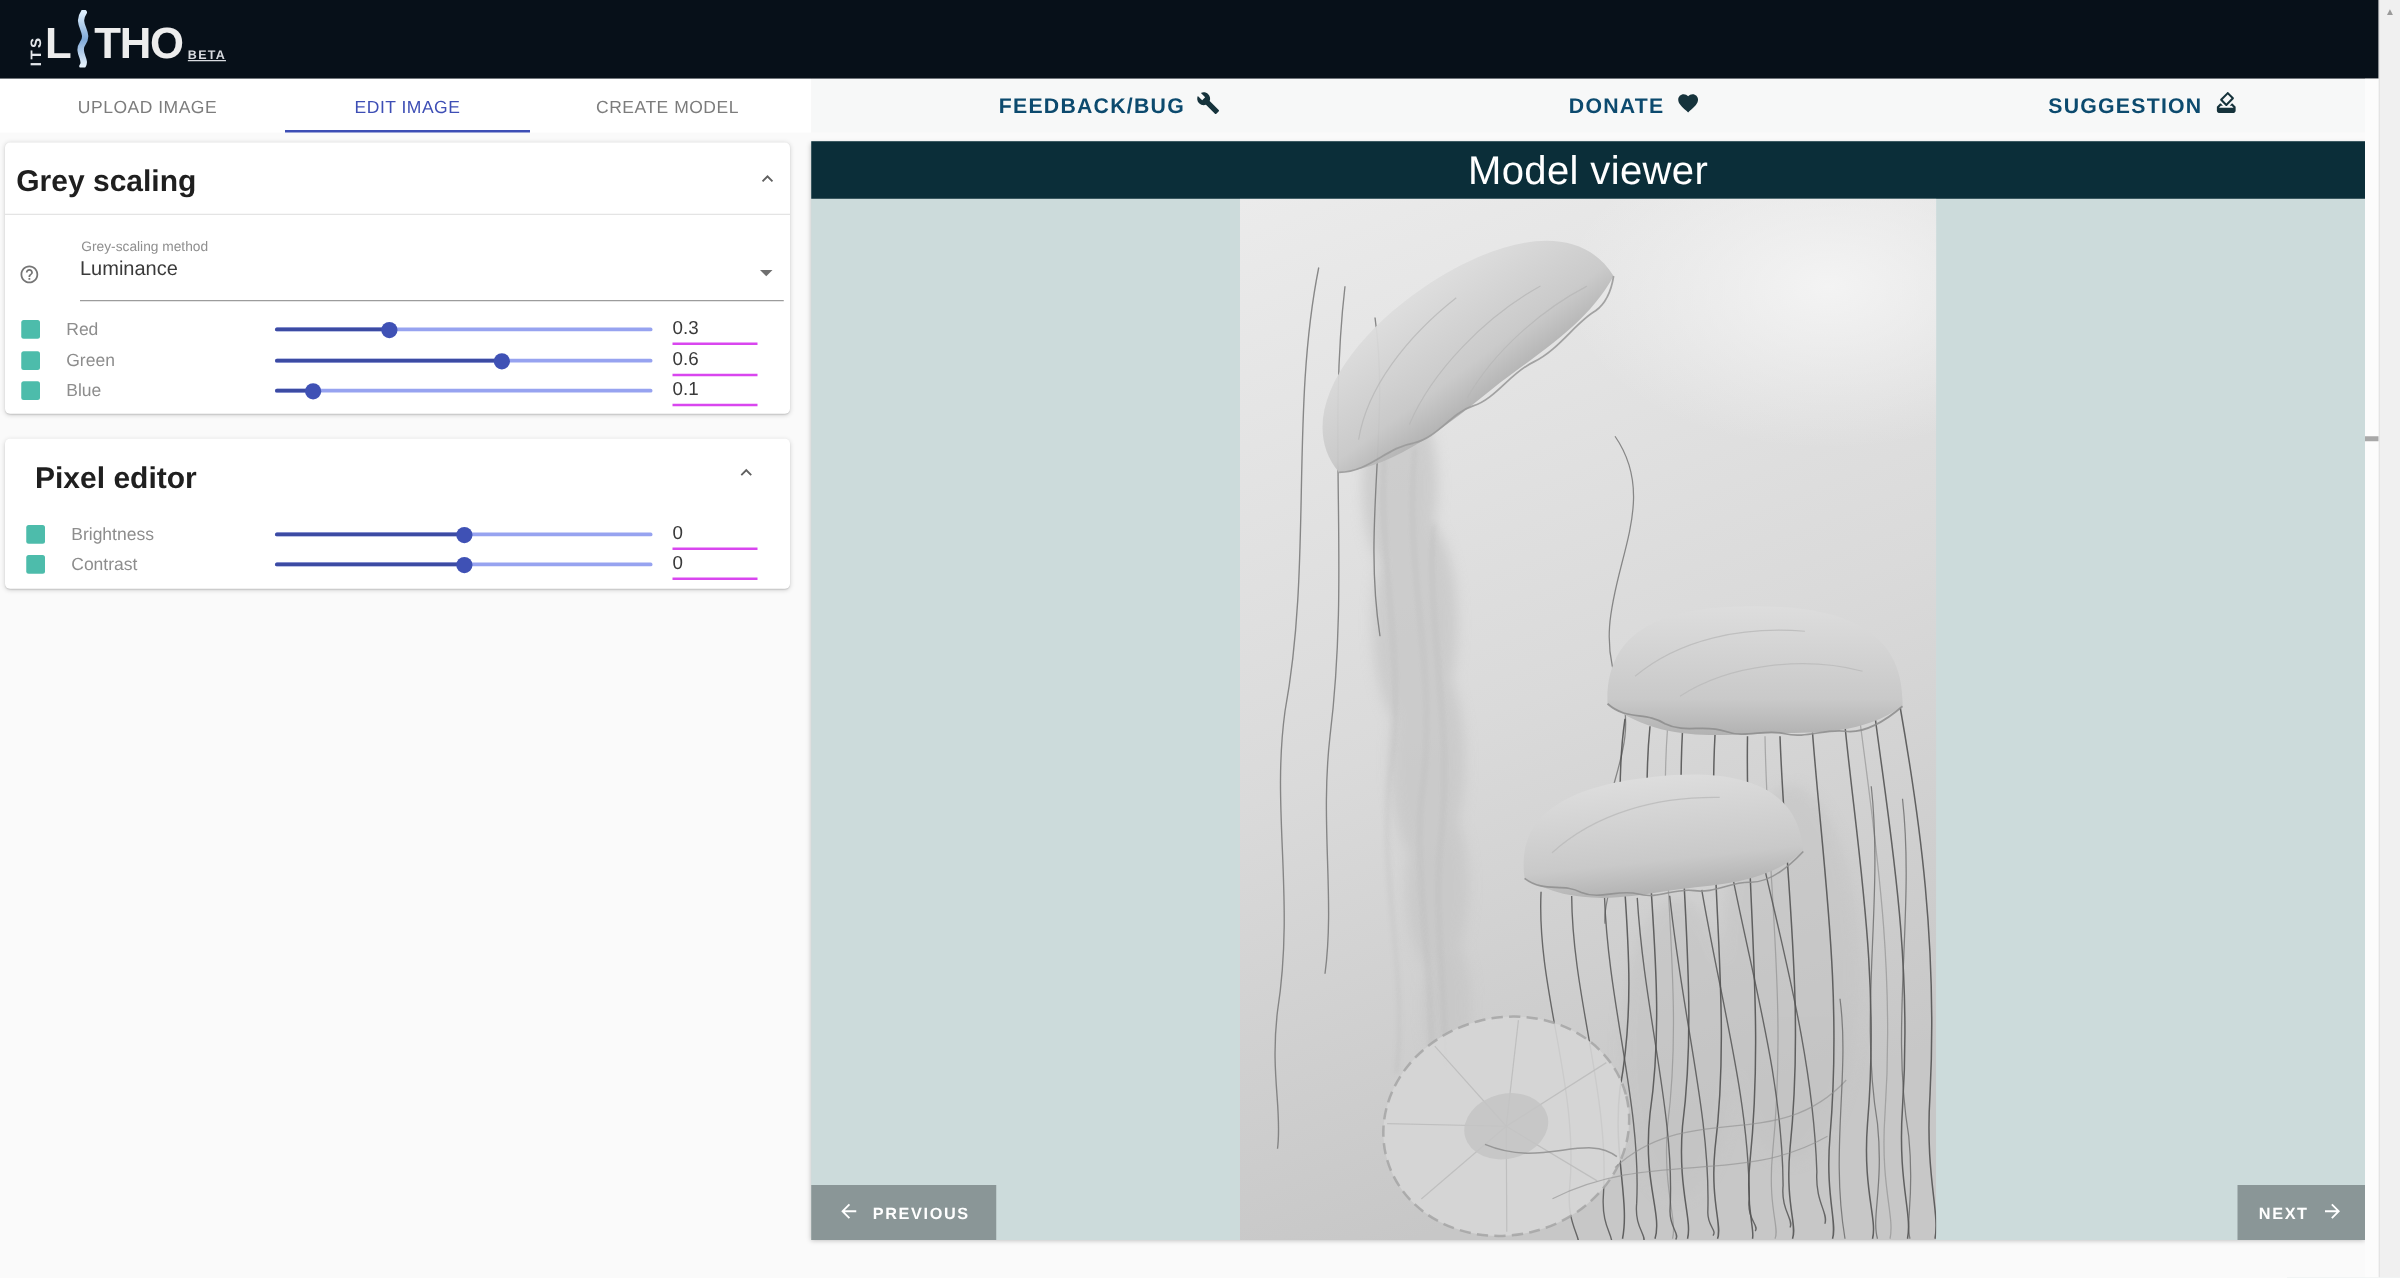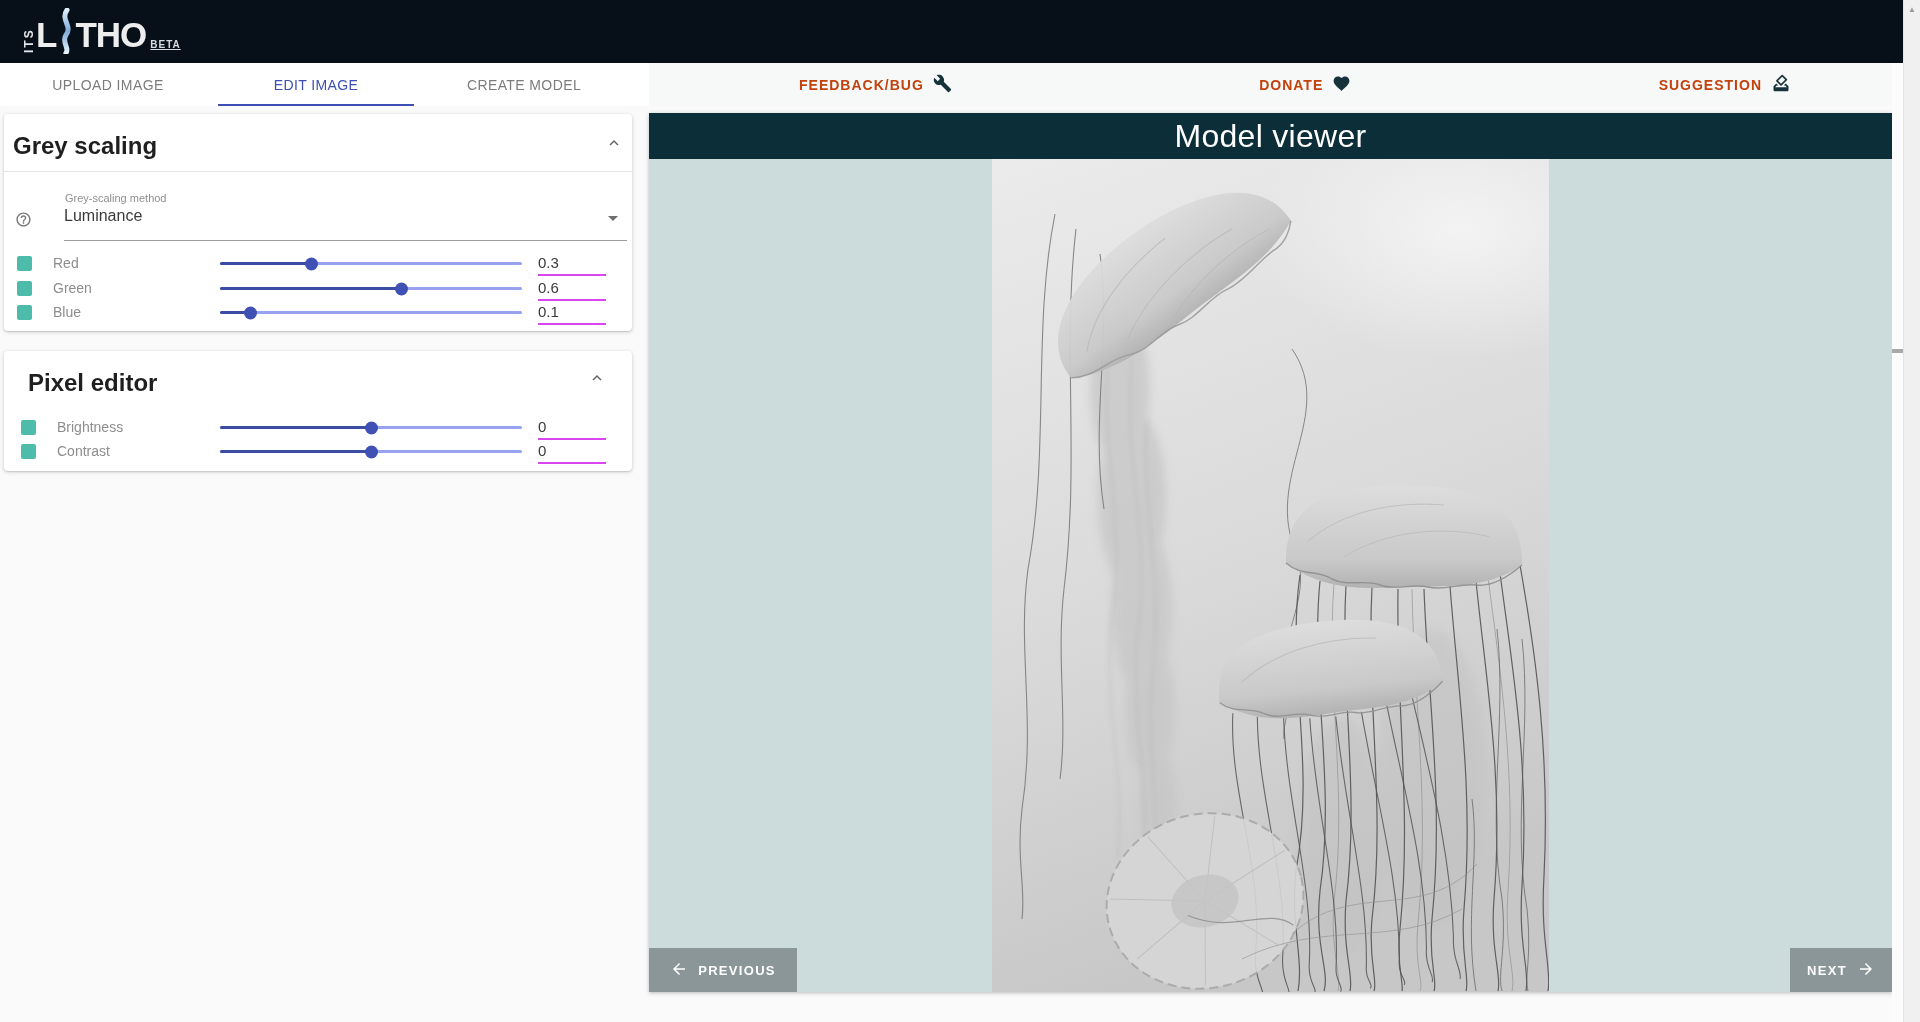--- a/index.html
+++ b/index.html
@@ -7,26 +7,26 @@
 
   
   .topbar{position:absolute;left:0;top:0;width:1903px;height:63px;background:#071019;display:flex;align-items:center;}
   .logo{display:flex;align-items:flex-end;margin-left:22px;height:48px;}
   .logo-its{writing-mode:vertical-rl;transform:rotate(180deg);font-size:12px;font-weight:700;letter-spacing:2px;color:#e3e6ea;height:42px;margin-bottom:3px;}
   .logo-l,.logo-tho{font-size:35px;font-weight:700;color:#ededed;line-height:42px;letter-spacing:-1px;}
   .logo-flame{margin:0 1px;align-self:flex-start;}
   .logo-beta{font-size:10px;font-weight:700;color:#d8dbe0;text-decoration:underline;letter-spacing:1px;margin:0 0 6px 4px;}
 
   
-  .tabstrip{position:absolute;left:0;top:63px;width:649px;height:43px;background:#ffffff;display:flex;align-items:stretch;padding-left:10px;box-sizing:border-box;gap:0;}
+  .tabstrip{position:absolute;left:0;top:63px;width:649px;height:43px;background:#ffffff;display:flex;align-items:stretch;padding-left:20px;box-sizing:border-box;gap:0;}
   .tab{width:196px;margin-right:12px;display:flex;align-items:center;justify-content:center;font-size:14px;letter-spacing:.4px;color:#7c7c7c;cursor:pointer;position:relative;}
   .tab.active{color:#3d4eb5;}
   .tab.active::after{content:"";position:absolute;left:0;right:0;bottom:0;height:2px;background:#3d4eb5;}
   .actionstrip{position:absolute;left:649px;top:63px;width:1254px;height:43px;background:#f7f8f8;display:flex;align-items:center;justify-content:space-between;padding:0 112px 0 150px;box-sizing:border-box;}
-  .h-action{display:flex;align-items:center;gap:9px;font-size:14px;font-weight:700;letter-spacing:1px;color:#c2410c;cursor:pointer;}
+  .h-action{display:flex;align-items:center;gap:9px;font-size:17px;font-weight:700;letter-spacing:1px;color:#0c4a6e;cursor:pointer;}
   .h-action svg{flex:0 0 auto;}
 
   
   .card{position:absolute;left:4px;width:628px;background:#ffffff;border-radius:4px;box-shadow:0 1px 4px rgba(0,0,0,.18),0 1px 1px rgba(0,0,0,.1);}
   .card1{top:114px;height:217px;}
   .card2{top:351px;height:120px;}
   .card-title{position:absolute;font-size:24px;font-weight:700;color:#1f1f1f;}
   .card1 .card-title{left:9px;top:18px;}
   .card2 .card-title{left:24px;top:18px;}
   .chev{position:absolute;cursor:pointer;}

